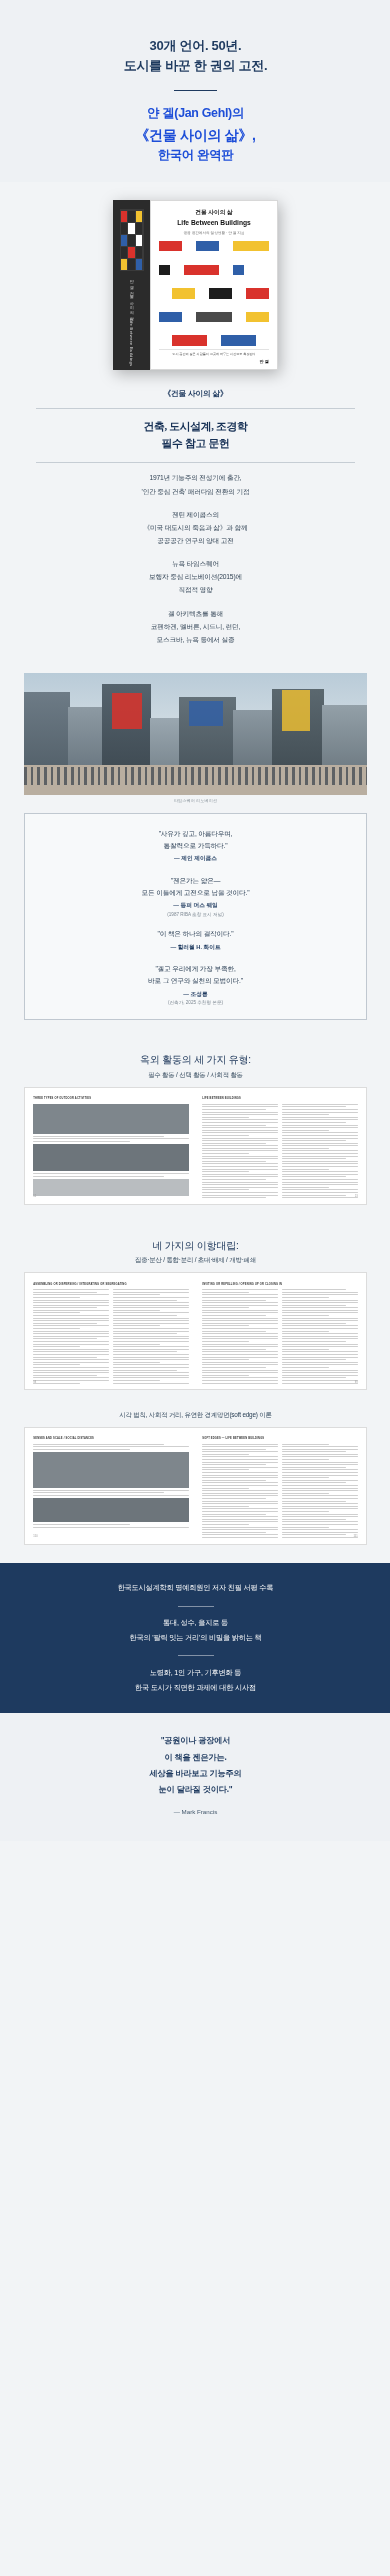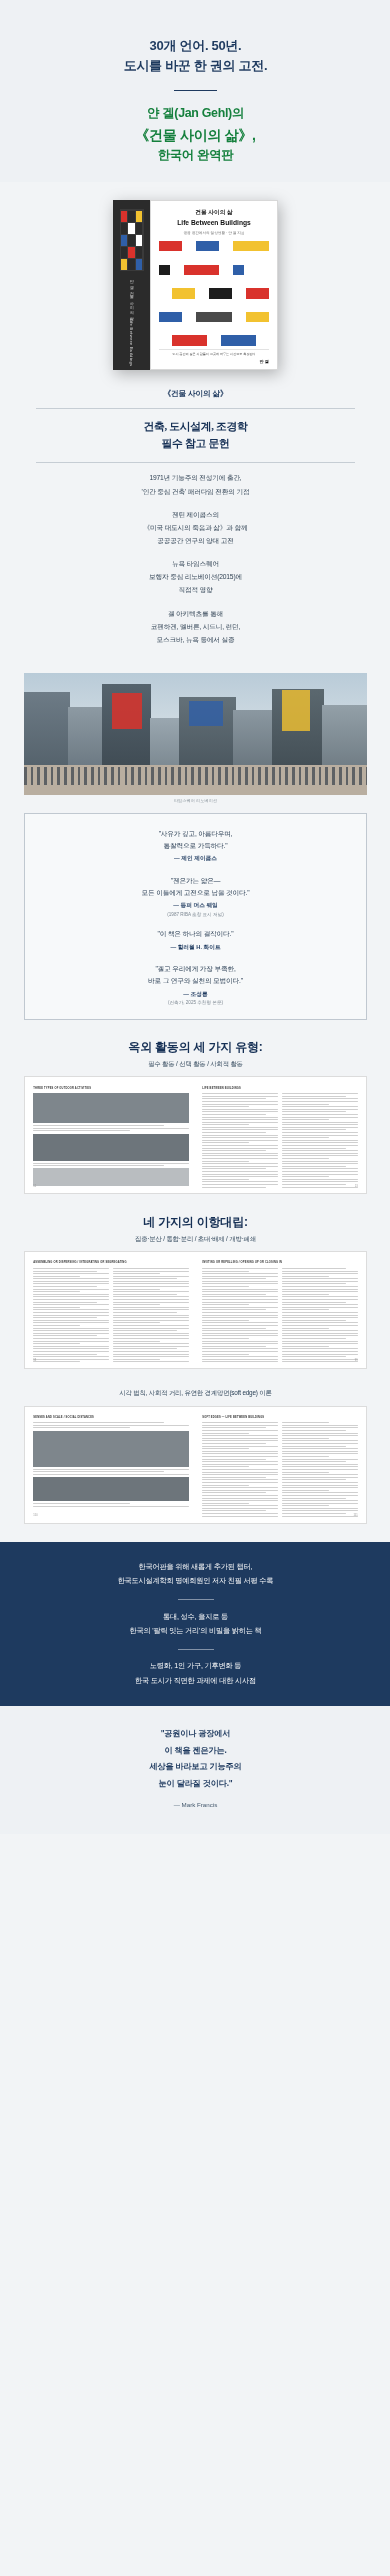--- a/index.html
+++ b/index.html
@@ -31,21 +31,21 @@
   }
   .hero-rule {
     width: 43px;
     height: 1px;
     background: #1e3a5f;
     margin: 13.4px auto 13.4px auto;
   }
   .hero-title {
     font-size: 12.4px;
     font-weight: bold;
-    color: #15803d;
+    color: #1d4ed8;
     line-height: 1.6;
     letter-spacing: -0.3px;
   }
   .hero-title .big {
     font-size: 14px;
   }
 
   
   .cover-wrap {
     display: flex;
@@ -218,25 +218,26 @@
   }
   .q-note {
     font-size: 4.6px;
     color: #7d8892;
     margin-top: 1.5px;
   }
 
   
   .block { padding: 12.4px 24px 5.2px 24px; text-align: center; }
   .block-title {
-    font-size: 12px;
-    font-weight: bold;
+    font-size: 10px;
+    font-weight: normal;
     color: #163055;
     line-height: 1.7;
     letter-spacing: -0.2px;
+    margin-top: 14px;
   }
   .block-sub {
     font-size: 6.4px;
     color: #2c4257;
     margin-top: 2.6px;
     letter-spacing: -0.2px;
   }
   .spread {
     margin-top: 7.2px;
     display: flex;
@@ -832,21 +833,20 @@
               <div class="ln"></div>
           </div>
         </div>
         <div class="pg-num r">151</div>
       </div>
     </div>
   </div>
 
   <div class="feature">
     <div class="feature-line">
-      <div>한국어판을 위해 새롭게 추가된 챕터,</div>
       <div>한국도시설계학회 명예회원인 저자 친필 서평 수록</div>
     </div>
     <div class="feature-sep"></div>
     <div class="feature-line">
       <div>통대, 성수, 을지로 등</div>
       <div>한국의 '팔릭 잇는 거리'의 비밀을 밝히는 책</div>
     </div>
     <div class="feature-sep"></div>
     <div class="feature-line">
       <div>노령화, 1인 가구, 기후변화 등</div>

